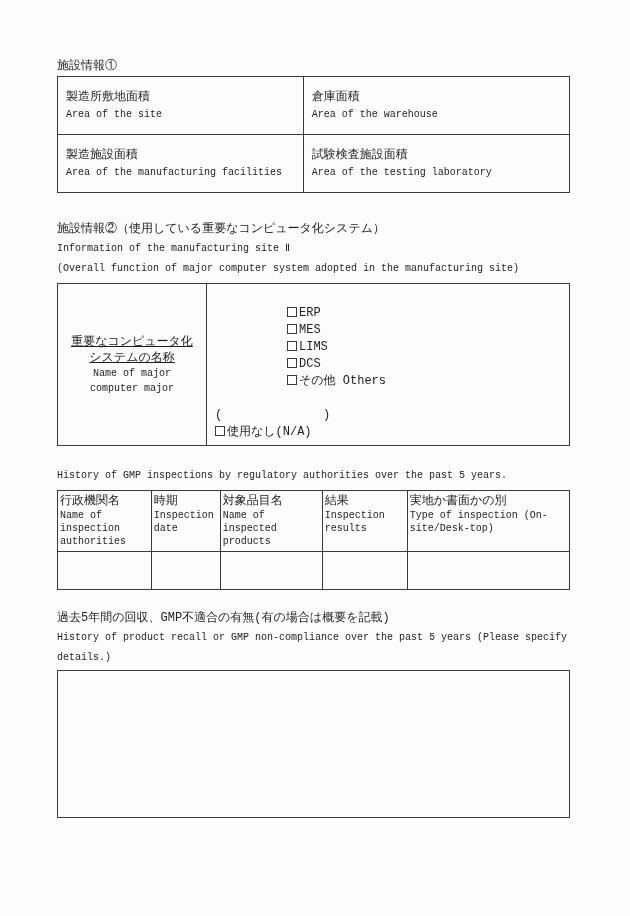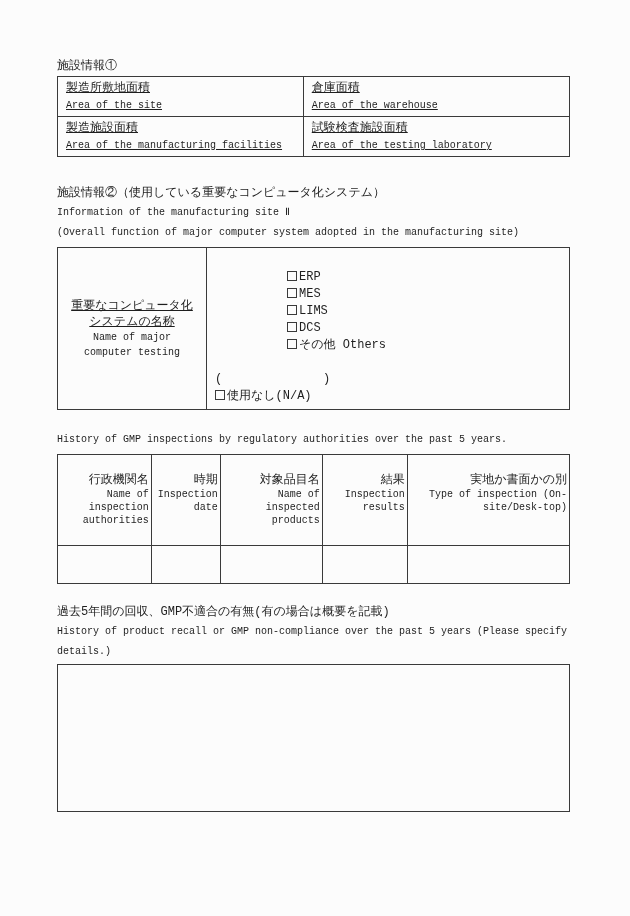--- a/index.html
+++ b/index.html
@@ -15,21 +15,21 @@
   .t-ja { font-size:12px; line-height:20px; white-space:nowrap; }
   .t-en { font-size:10px; line-height:20px; white-space:nowrap; }
   .t-en.wrap { white-space:normal; width:515px; }
   .after-title { margin-bottom:4px; }
 
   table { border-collapse:collapse; width:513px; table-layout:fixed; background:var(--bg); }
   td, th { border:1px solid var(--line); font-weight:normal; }
 
   
   .tbl1 { margin-bottom:26px; }
-  .tbl1 td { height:38px; padding:2px 8px; vertical-align:middle;text-decoration:underline; }
+  .tbl1 td { height:38px; padding:11px 8px; vertical-align:middle; }
   .tbl1 .ja { font-size:12px; line-height:18px; }
   .tbl1 .en { font-size:10px; line-height:17px; }
   .tbl1 col.c1 { width:48%; } .tbl1 col.c2 { width:52%; }
 
   
   .tbl2 { margin-bottom:20px; }
   .tbl2 col.c1 { width:149px; }
   .tbl2 td { vertical-align:middle; }
   .tbl2 .rowlabel { text-align:center; padding:2px 2px; }
   .tbl2 .rowlabel .ja { font-size:12px; line-height:16px;text-decoration:underline; }
@@ -38,21 +38,21 @@
   .tbl2 .opt-line { font-size:12px; line-height:17px; white-space:pre; }
   .opt { display:inline-block; margin-right:13px; }
   .opt:last-child { margin-right:0; }
   .cb { display:inline-block; width:10px; height:10px; border:1px solid var(--line);
         margin-right:2px; vertical-align:-1px; background:var(--bg); }
 
   
   .tbl3 { margin-bottom:18px; }
   .tbl3 col.c1{width:18.3%} .tbl3 col.c2{width:13.5%} .tbl3 col.c3{width:19.9%}
   .tbl3 col.c4{width:16.6%} .tbl3 col.c5{width:31.7%}
-  .tbl3 th { padding:18px 2px; text-align:right; vertical-align:top; }
+  .tbl3 th { padding:3px 2px; text-align:left; vertical-align:top; }
   .tbl3 th .ja { font-size:12px; line-height:15px; }
   .tbl3 th .en { font-size:10px; line-height:13px; }
   .tbl3 td.body { height:38px; padding:2px 4px; font-size:10px; }
 
   
   .bigbox { width:513px; height:148px; border:1px solid var(--line);
             background:var(--bg); font-size:10px; padding:4px 6px; margin-top:2px; }
 </style>
 </head>
 <body>
@@ -98,21 +98,21 @@
     <colgroup>
         <col class="c1">
         <col>
       </colgroup>
     <tbody>
         <tr>
       <td class="rowlabel">
         <div class="ja">重要なコンピュータ化</div>
         <div class="ja">システムの名称</div>
         <div class="en">Name of major</div>
-        <div class="en">computer testing</div>
+        <div class="en">computer major</div>
       </td>
       <td class="opts">
         <div class="opt-line">
           <span class="opt"><span class="cb"></span><span>ERP</span></span>
           <span class="opt"><span class="cb"></span><span>MES</span></span>
           <span class="opt"><span class="cb"></span><span>LIMS</span></span>
           <span class="opt"><span class="cb"></span><span>DCS</span></span>
           <span class="opt"><span class="cb"></span><span>その他 Others</span></span>
         </div>
         <div class="opt-line">(              )</div>

